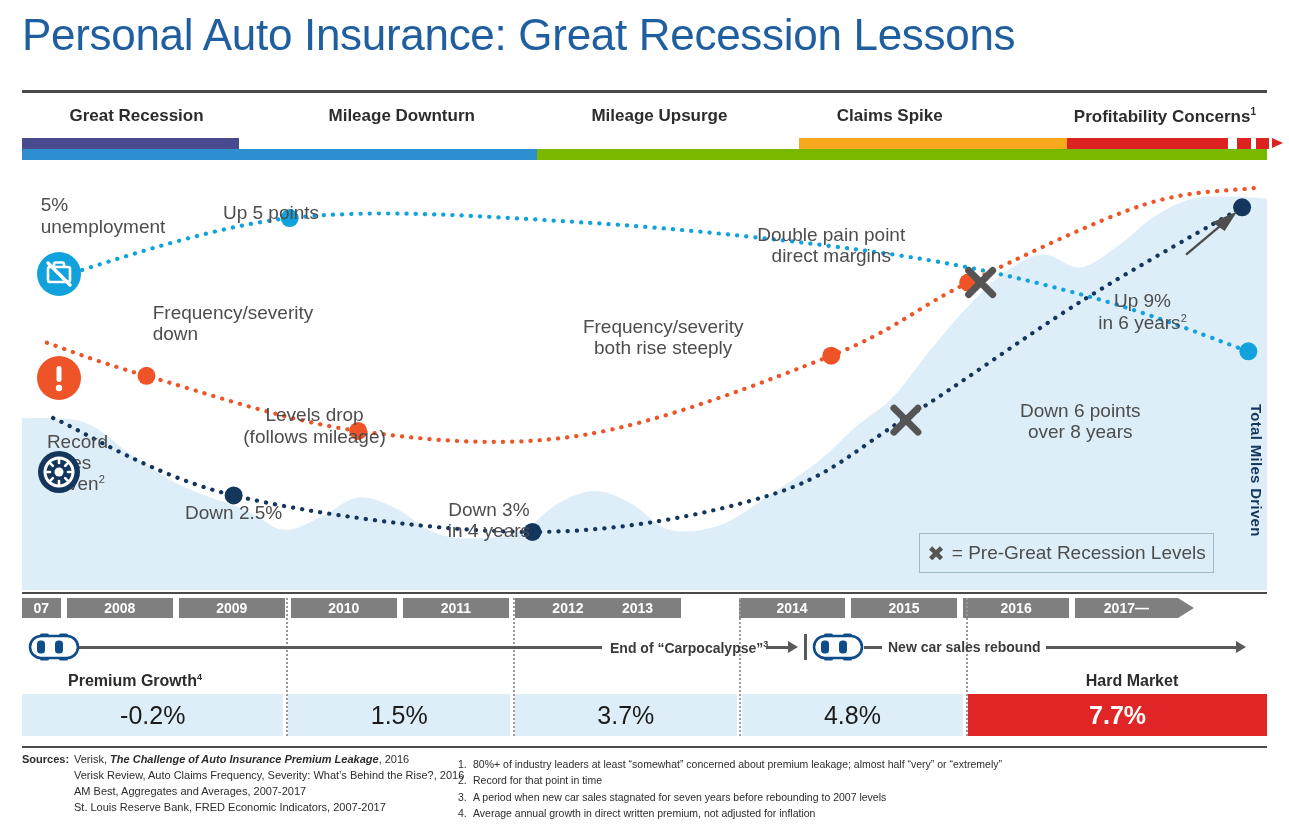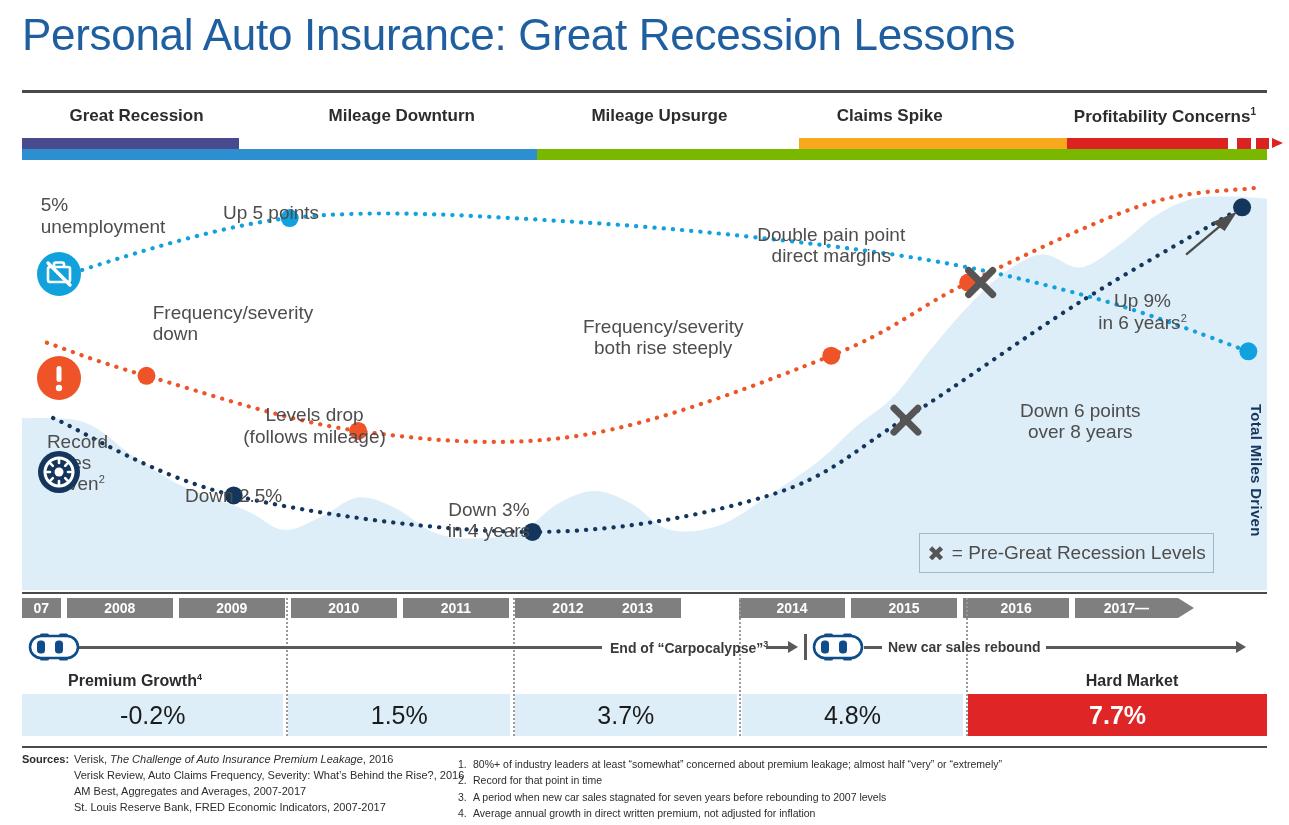--- a/index.html
+++ b/index.html
@@ -114,21 +114,21 @@
     font-size:25px;display:flex;align-items:center;justify-content:center;box-sizing:border-box;
   }
   .pcell.hot{background:#e02527;color:#ffffff;font-weight:700;}
 
   
   #foot-rule{position:absolute;left:22px;top:746px;width:1245px;height:2px;background:#4a4a4a;}
   #sources{position:absolute;left:22px;top:752px;font-size:11px;line-height:1.45;color:#2c2c2c;}
   #sources .lbl{font-weight:700;display:inline-block;width:52px;vertical-align:top;}
   #sources .list{display:inline-block;vertical-align:top;}
   #sources .it{white-space:nowrap;}
-  #sources em{font-style:italic;}
+  #sources em{font-style:italic;font-weight:bold;}
   #notes{position:absolute;left:458px;top:756px;font-size:10.5px;line-height:1.55;color:#2c2c2c;}
   #notes .nrow{white-space:nowrap;}
   #notes .num{display:inline-block;width:15px;}
 </style>
 </head>
 <body>
 
 <div class="root">
 
   <div id="page-title">Personal Auto Insurance: Great Recession Lessons</div>
@@ -186,21 +186,21 @@
         </div>
         <div class="ann" style="left: 130.725px; top: 141.9px;">
           <div>Frequency/severity</div>
           <div>down</div>
         </div>
         <div class="ann" style="left: 24.9px; top: 270.9px;">
           <div>Record</div>
           <div>miles</div>
           <div>driven<sup>2</sup></div>
         </div>
-        <div class="ann c" style="left: 211.65px; top: 300px; transform: translateX(-50%);">
+        <div class="ann c" style="left: 211.65px; top: 317px; transform: translateX(-50%);">
           <div>Down 2.5%</div>
         </div>
         <div class="ann c" style="left: 292.575px; top: 219.3px; transform: translateX(-50%);">
           <div>Levels drop</div>
           <div>(follows mileage)</div>
         </div>
         <div class="ann c" style="left: 466.875px; top: 313.9px; transform: translateX(-50%);">
           <div>Down 3%</div>
           <div>in 4 years</div>
         </div>

